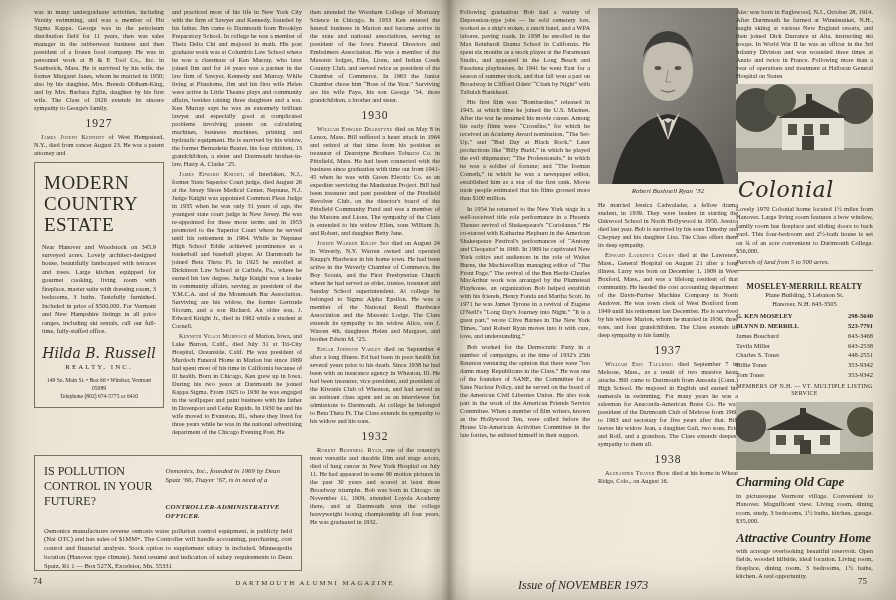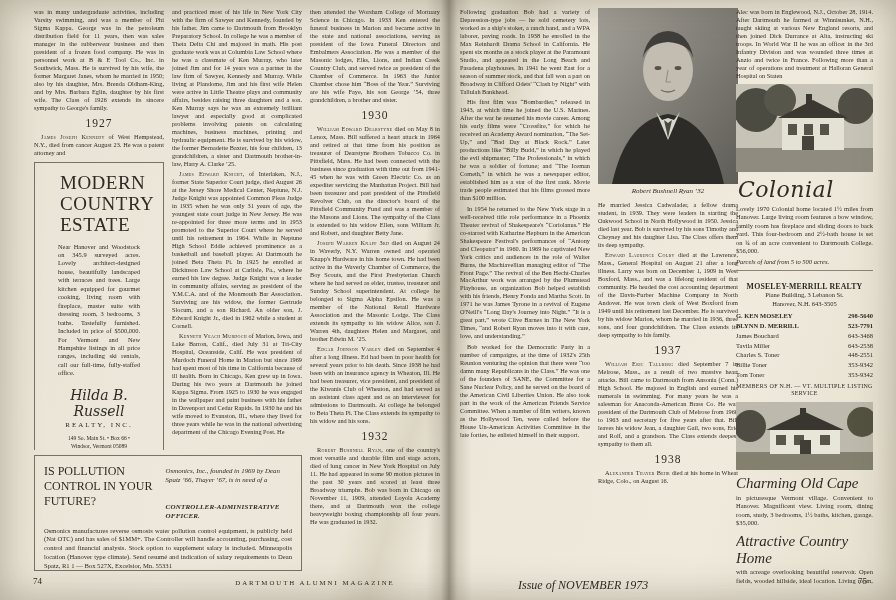--- a/index.html
+++ b/index.html
@@ -13,21 +13,21 @@
     box-shadow: inset 0 0 38px rgba(70,58,38,.35); }
   .gutter { position:absolute; left:426px; top:0; width:46px; height:600px; pointer-events:none;
     background: linear-gradient(to right, rgba(80,68,48,0) 0%, rgba(80,68,48,.16) 32%, rgba(45,36,22,.42) 50%, rgba(80,68,48,.16) 68%, rgba(80,68,48,0) 100%); }
   .col { position:absolute; overflow:hidden; }
   .bt p { margin:0 0 2.5px; text-indent:7px; font-size:6.3px; line-height:1.27; text-align:justify; }
   .bt p.cont { text-indent:0; }
   .sc { font-variant:small-caps; letter-spacing:.3px; }
   .yr { text-align:center; font-size:11.5px; letter-spacing:1px; margin:5px 0 4px; }
 
   
-  .estate-ad { border:1px solid #7a7261; margin-top:5px; padding:9px 23px 6px; background:rgba(255,255,255,.06); }
+  .estate-ad { border:1px solid #7a7261; margin-top:5px; padding:9px 7px 6px; background:rgba(255,255,255,.06); }
   .estate-title { font-size:19px; line-height:1.12; width:min-content; letter-spacing:.5px; margin:0 auto 7px 2px; }
   .estate-body { font-size:6.4px; line-height:1.32; text-align:justify; }
   .script-name { font-family:"DejaVu Serif", serif; font-style:italic; font-size:14px; text-align:center; margin-top:9px; }
   .realty-suffix { text-align:center; font-size:7px; letter-spacing:2px; margin-top:2px; }
   .estate-addr { text-align:center; font-size:5.6px; margin-top:5px; line-height:1.5; }
 
   .poll-ad { position:absolute; left:34px; top:455px; width:268px; height:116px; border:1px solid #7a7261; padding:8px 9px 6px; background:rgba(255,255,255,.06); }
   .poll-top { display:flex; gap:10px; }
   .poll-head { font-size:12px; line-height:1.25; flex:0 0 45%; }
   .poll-right { font-size:6.9px; font-style:italic; line-height:1.35; padding-top:2px; }
@@ -42,21 +42,21 @@
   .colonial-title { font-family:"DejaVu Serif", serif; font-style:italic; font-size:22px; margin:5px 0 3px 2px; letter-spacing:.5px; }
   .ad-body { font-size:6.5px; line-height:1.3; text-align:justify; }
   .parcels { font-size:6.5px; margin-top:3px; font-style:italic; }
   .mos { margin-top:5px; border-top:1px solid #8d8574; padding-top:11px; }
   .mos-name { font-size:7.8px; font-weight:bold; text-align:center; letter-spacing:.2px; }
   .mos-addr { font-size:6.5px; text-align:center; line-height:1.3; }
   .mos-list { margin-top:3px; }
   .mos-row { display:flex; justify-content:space-between; font-size:6.5px; line-height:1.5; }
   .mos-row.b { font-weight:bold; }
   .mos-members { font-size:6px; text-align:center; margin-top:3px; line-height:1.3; letter-spacing:.3px; }
-  .ad-head { font-size:15px; font-weight:normal; font-style:italic; margin:5px 0 2px; line-height:1.12; }
+  .ad-head { font-size:13px; font-weight:bold; font-style:italic; margin:5px 0 2px; line-height:1.12; }
   .leavitt { text-align:center; margin-top:5px; }
   .leavitt-name { font-family:"DejaVu Serif", serif; font-weight:bold; font-size:12.5px; }
 
   
   .pgnum { position:absolute; font-size:9px; }
   .foot-left  { position:absolute; left:225px; top:579px; width:180px; text-align:center; font-size:6.8px; letter-spacing:2px; }
   .foot-right { position:absolute; left:518px; top:578px; width:170px; text-align:left; font-size:12px; font-style:italic; }
 </style>
 </head>
 <body>

